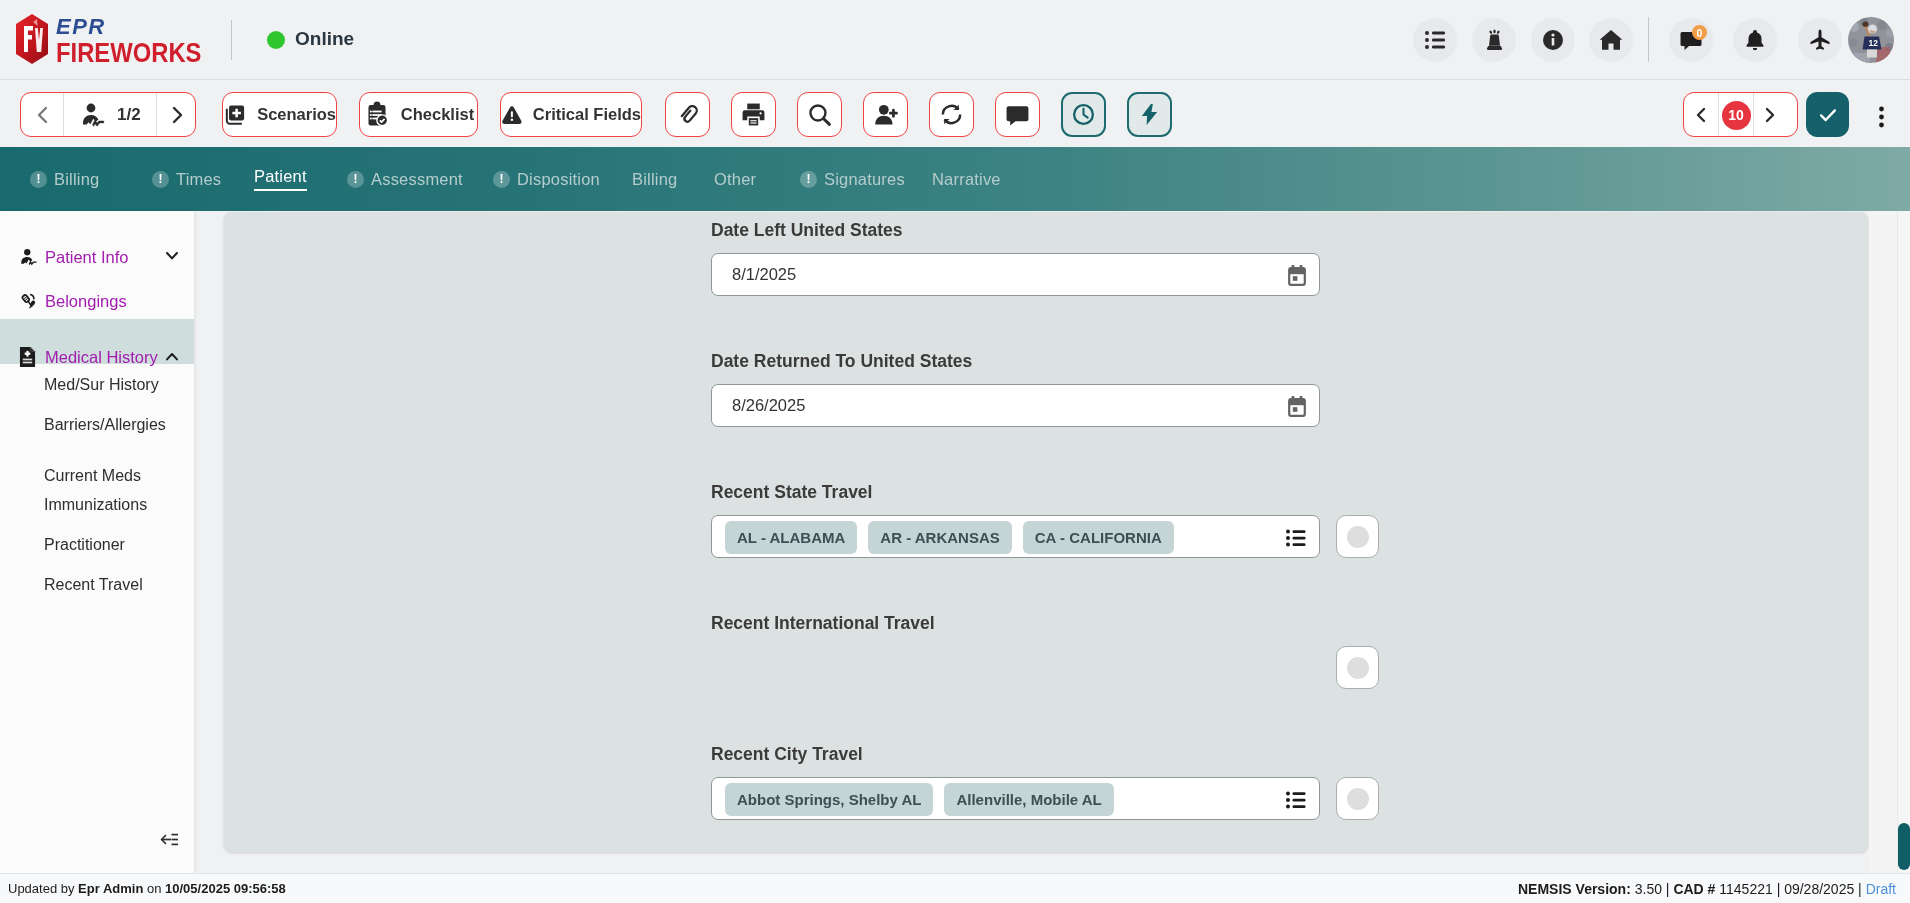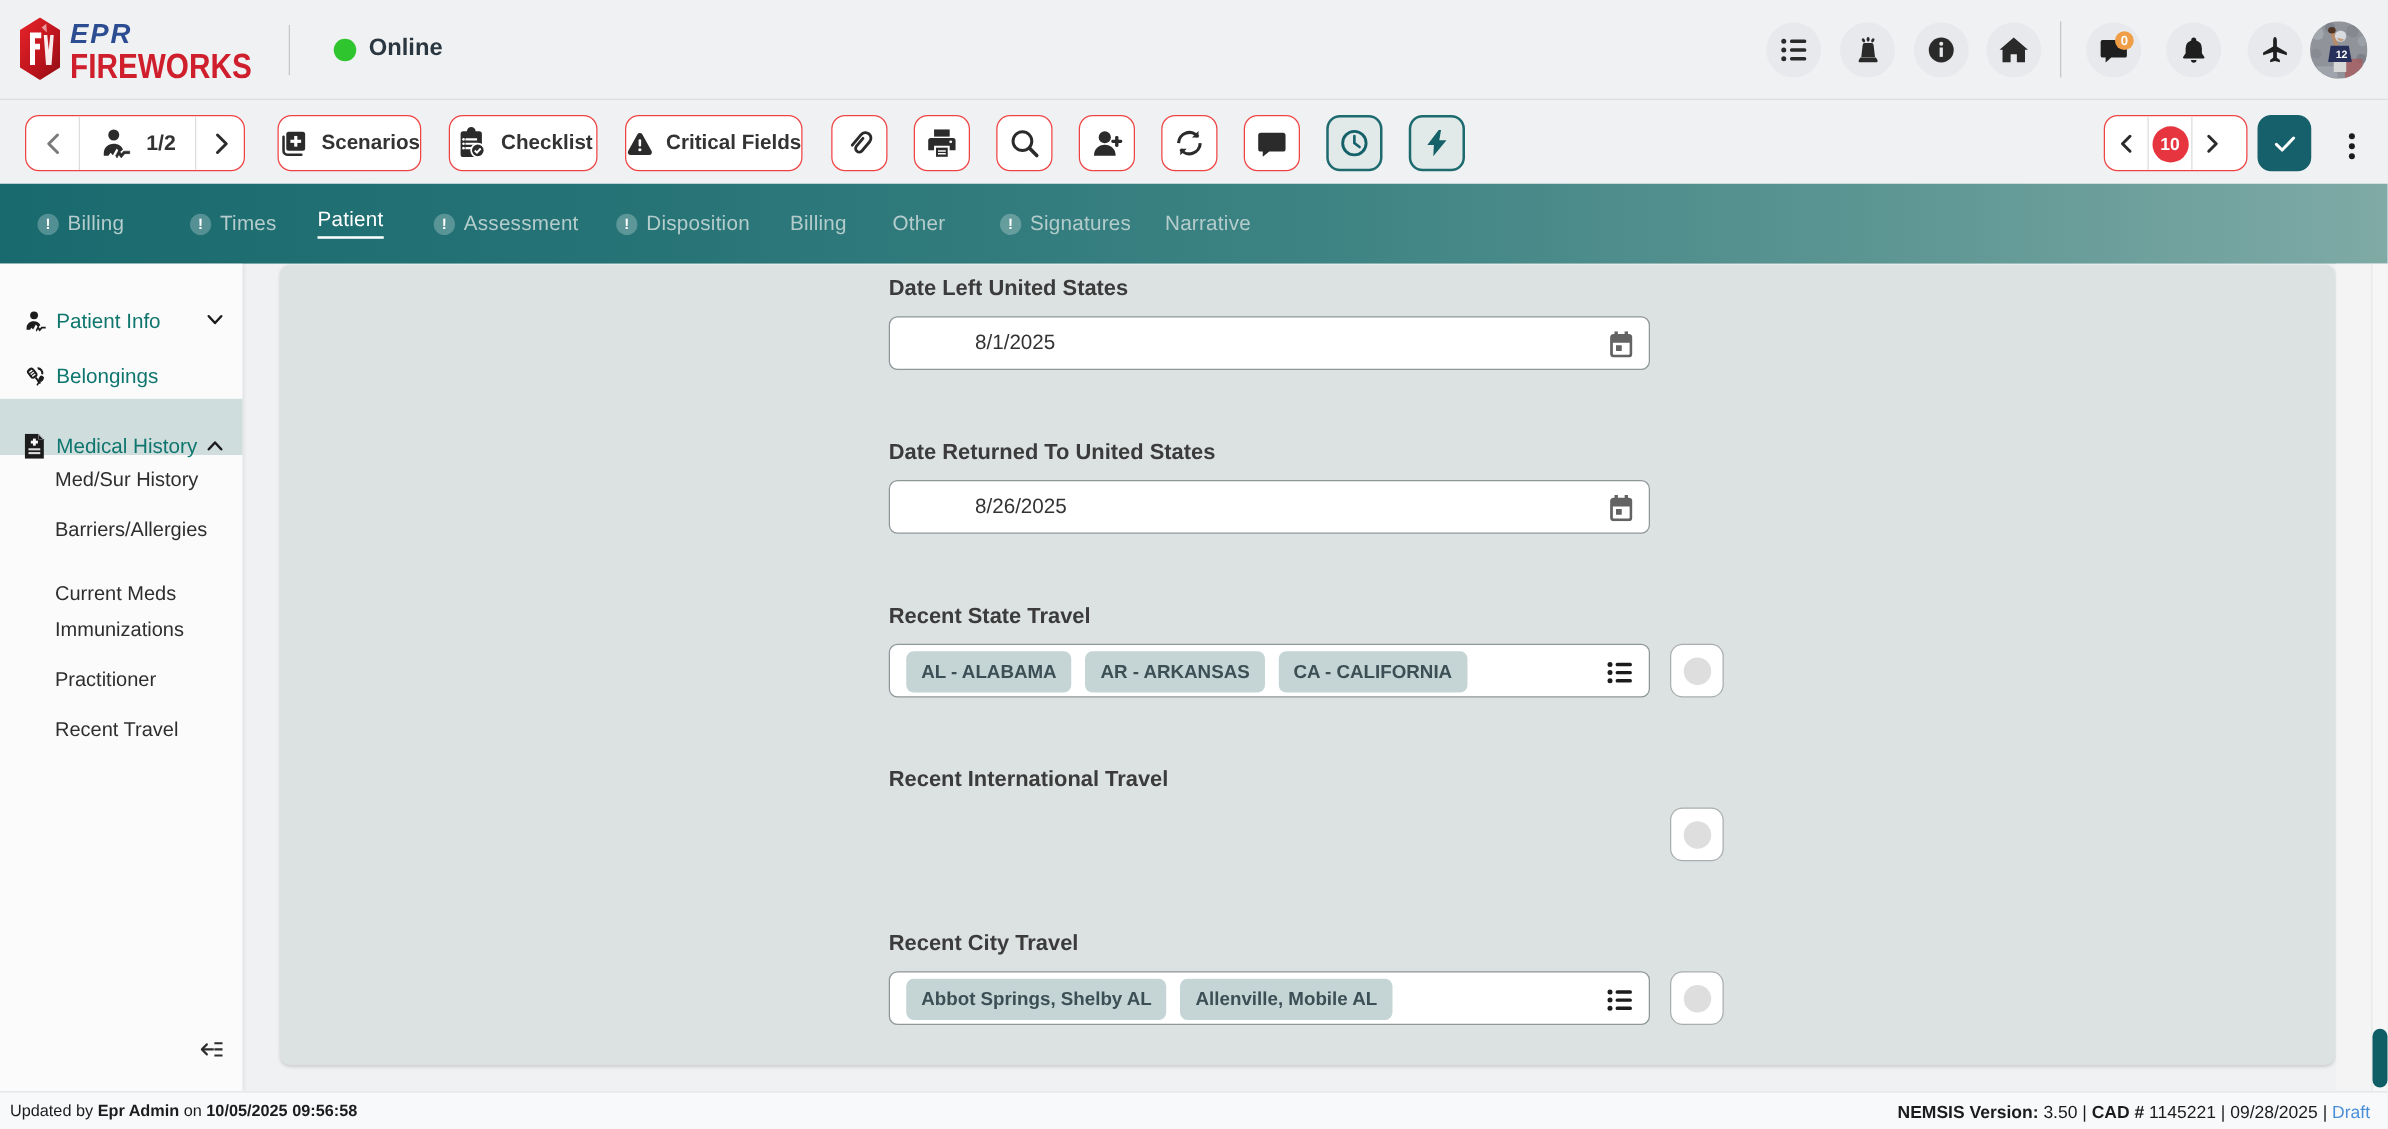--- a/index.html
+++ b/index.html
@@ -24,36 +24,36 @@
 
 #navbar { position:absolute; left:0; top:147px; width:1910px; height:64px; background:linear-gradient(90deg,#196a6e 0%, #277477 28%, #3d8383 55%, #5e9794 80%, #7faaa6 100%); }
 .tab { position:absolute; top:0; height:64px; display:flex; align-items:center; color:#b5cccc; font-size:16.5px; letter-spacing:.2px; }
 .tab .excl { width:17px; height:17px; border-radius:50%; background:rgba(255,255,255,.25); color:#fff; font-size:12px; font-weight:700; display:flex; align-items:center; justify-content:center; margin-right:7px; }
 .tab.active { color:#fff; font-weight:400; }
 .tab.active .txt { border-bottom:2px solid #fff; padding-bottom:3px; }
 
 
 #main { position:absolute; left:0; top:211px; width:1910px; height:662px; background:#f0f1f2; }
 #sidebar { position:absolute; left:0; top:0; width:194px; height:662px; background:#fbfbfc; box-shadow:1px 0 3px rgba(0,0,0,.08); }
-.side-item { position:absolute; left:0; width:194px; height:44px; display:flex; align-items:center; font-size:16.5px; color:#0f766e; }
+.side-item { position:absolute; left:0; width:194px; height:44px; display:flex; align-items:center; font-size:16.5px; color:#a21caf; }
 .side-item .sic { width:18px; margin-left:19px; margin-right:8px; display:flex; }
 .side-sub { position:absolute; left:44px; font-size:16px; color:#2e2e2e; }
 #side-active { position:absolute; left:0; top:108px; width:194px; height:45px; background:#cfdddd; }
 #collapse-ic { position:absolute; left:160px; top:622px; }
 
 #card { position:absolute; left:224px; top:1px; width:1644px; height:640px; background:#dce1e1; border-radius:8px; box-shadow:0 1px 3px rgba(0,0,0,.15); }
 
 
 #sb-track { position:absolute; left:1869px; top:0px; width:28px; height:662px; background:#f4f4f5; }
 #sb-track2 { position:absolute; left:1897px; top:0px; width:13px; height:662px; background:#f6f6f7; border-left:1px solid #e8e8e9; }
 #sb-thumb { position:absolute; left:1898px; top:612px; width:12px; height:47px; background:#0f5e66; border-radius:6px; }
 
 
 .flabel { position:absolute; left:487px; font-size:17.5px; font-weight:700; color:#3b3b3b; }
-.finput { position:absolute; left:487px; width:609px; height:43px; background:#fff; border:1px solid #8f9798; border-radius:7px; display:flex; align-items:center;padding-left:48px; }
+.finput { position:absolute; left:487px; width:609px; height:43px; background:#fff; border:1px solid #8f9798; border-radius:7px; display:flex; align-items:center; }
 .finput .val { margin-left:20px; font-size:16.5px; color:#333; }
 .cal-ic { position:absolute; right:13px; top:11px; }
 .list-ic { position:absolute; right:11px; top:10px; }
 .chips { position:absolute; left:13px; top:5px; display:flex; gap:11px; }
 .chip { height:33px; line-height:33px; padding:0 12px; background:#c5d5d5; border-radius:6px; font-size:15px; font-weight:700; color:#3c4f55; white-space:nowrap; }
 .circle-btn { position:absolute; left:1112px; width:43px; height:43px; background:#fff; border:1px solid #a9aeaf; border-radius:10px; display:flex; align-items:center; justify-content:center; }
 .circle-btn .dot { width:22px; height:22px; border-radius:50%; background:#dedede; }
 
 
 #footer { position:absolute; left:0; top:873px; width:1910px; height:30px; background:#f8f9fb; border-top:1px solid #e2e4e7; font-size:13.5px; color:#1c1c1c; }

